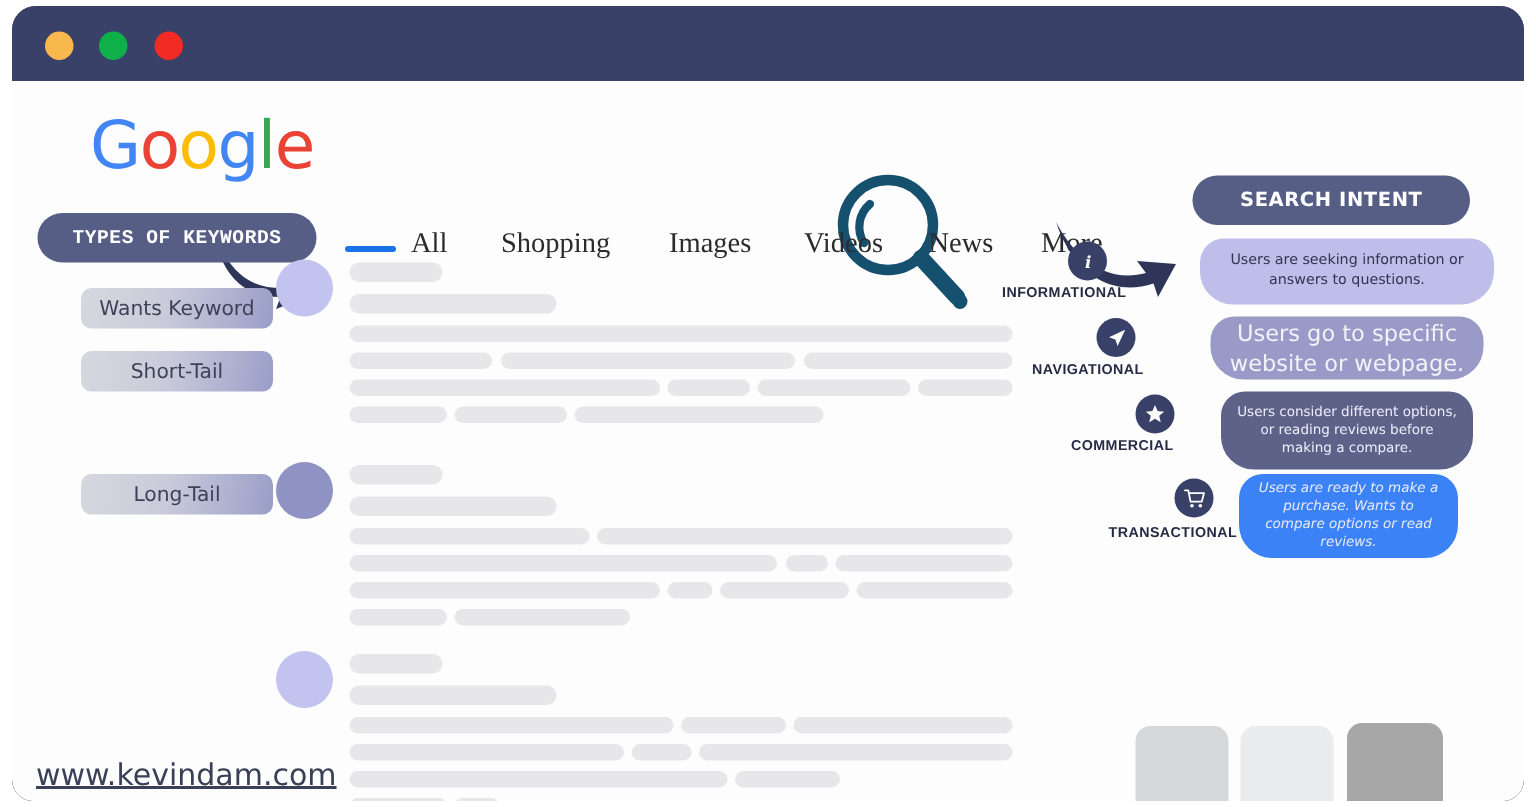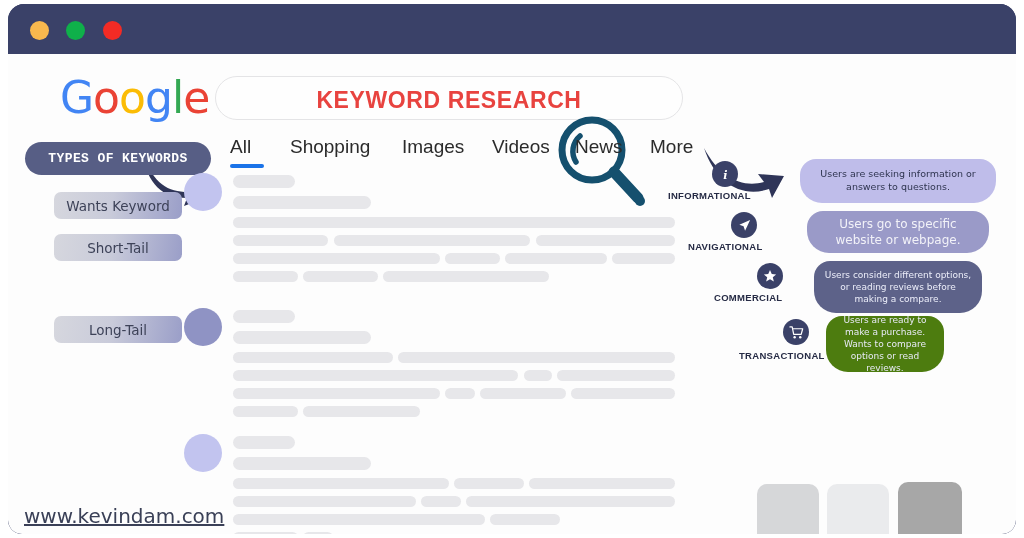--- a/index.html
+++ b/index.html
@@ -66,24 +66,25 @@
 
   
   .magnifier { position: absolute; left: 542px; top: 58px; }
 
   
   .tabs {
     position: absolute; left: 222px; top: 82px;
     width: 480px; height: 34px;
   }
   .tab {
-    position: absolute; top: 0;
+    position: absolute; top: 16px;
     font-size: 19px; color: #2b2b2b;
-    font-family: Liberation Sans, sans-serif;
+    font-family: Liberation Serif, serif;
     white-space: nowrap;
+    margin-left: 44px;
   }
   .tab-underline {
     position: absolute; top: 28px;
     height: 3.5px; background: #1a73e8; border-radius: 2px;
   }
 
   
   .tok-pill {
     position: absolute; left: 17px; top: 88px;
     width: 186px; height: 33px;
@@ -165,23 +166,20 @@
   <div class="titlebar">
     <div class="dot yellow"></div>
     <div class="dot green"></div>
     <div class="dot red"></div>
   </div>
 
   <div class="page">
 
     <div class="glogo" id="glogo"><span style="color: rgb(66, 133, 244);">G</span><span style="color: rgb(234, 67, 53);">o</span><span style="color: rgb(251, 188, 5);">o</span><span style="color: rgb(66, 133, 244);">g</span><span style="color: rgb(52, 168, 83);">l</span><span style="color: rgb(234, 67, 53);">e</span></div>
 
-    <div class="searchbar">
-      <div class="searchbar-text">KEYWORD RESEARCH</div>
-    </div>
 
     <div class="magnifier">
       <svg width="100" height="100" viewBox="0 0 100 100">
         <circle cx="42" cy="38" r="30" fill="none" stroke="#15506e" stroke-width="7"></circle>
         <path d="M26 50 A20 20 0 0 1 30 24" fill="none" stroke="#15506e" stroke-width="5.5" stroke-linecap="round"></path>
         <path d="M64 60 L88 86" stroke="#15506e" stroke-width="11" stroke-linecap="round"></path>
         <circle cx="90" cy="89" r="5" fill="#15506e"></circle>
       </svg>
     </div>
 
@@ -259,51 +257,54 @@
         <div class="bar" style="left: 521px; top: 424px; width: 146px;"></div>
         <div class="bar" style="left: 225px; top: 442px; width: 183px;"></div>
         <div class="bar" style="left: 413px; top: 442px; width: 40px;"></div>
         <div class="bar" style="left: 458px; top: 442px; width: 209px;"></div>
         <div class="bar" style="left: 225px; top: 460px; width: 252px;"></div>
         <div class="bar" style="left: 482px; top: 460px; width: 70px;"></div>
         <div class="bar" style="left: 225px; top: 478px; width: 65px;"></div>
         <div class="bar" style="left: 295px; top: 478px; width: 30px;"></div>
       </div>
 
+    <div class="si-pill">
+      <span>SEARCH INTENT</span>
+    </div>
     <div id="intents">
         <div class="intent-icon" style="left: 704px; top: 107px;">
           <svg width="15" height="15" viewBox="0 0 16 16">
             <text x="8" y="12.5" font-size="12" font-style="italic" font-weight="bold" fill="#fff" text-anchor="middle" font-family="DejaVu Serif, serif">i</text>
           </svg>
         </div>
         <div class="intent-label" style="left: 660px; top: 136px; width: 112px;">INFORMATIONAL</div>
         <div class="intent-card" style="left: 792px; top: 105px; width: 196px; height: 44px; background: rgb(191, 189, 234); color: rgb(47, 53, 80); font-size: 9.5px; border-radius: 16px 16px 22px 22px;">Users are seeking information or answers to questions.</div>
         <div class="intent-icon" style="left: 723px; top: 158px;">
           <svg width="15" height="15" viewBox="0 0 16 16">
             <path d="M14 2 L2.5 7.2 L7 8.8 L8.6 13.5 Z" fill="#fff"></path>
           </svg>
         </div>
         <div class="intent-label" style="left: 680px; top: 187px; width: 112px;">NAVIGATIONAL</div>
-        <div class="intent-card" style="left: 799px; top: 157px; width: 182px; height: 42px; background: rgb(154, 154, 200); color: rgb(242, 242, 248); font-size: 12px; border-radius: 16px 16px 22px 22px;">Users go to specific website or webpage.</div>
+        <div class="intent-card" style="left: 799px; top: 157px; width: 182px; height: 42px; background: rgb(154, 154, 200); color: rgb(242, 242, 248); font-size: 15px; border-radius: 16px 16px 22px 22px;">Users go to specific website or webpage.</div>
         <div class="intent-icon" style="left: 749px; top: 209px;">
           <svg width="14" height="14" viewBox="0 0 16 16">
             <path d="M8 1.2 L10 5.8 L15 6.2 L11.2 9.4 L12.4 14.3 L8 11.6 L3.6 14.3 L4.8 9.4 L1 6.2 L6 5.8 Z" fill="#fff"></path>
           </svg>
         </div>
         <div class="intent-label" style="left: 706px; top: 238px; width: 112px;">COMMERCIAL</div>
         <div class="intent-card" style="left: 806px; top: 207px; width: 168px; height: 52px; background: rgb(93, 98, 137); color: rgb(236, 238, 250); font-size: 9px; border-radius: 16px 16px 22px 22px;">Users consider different options, or reading reviews before making a compare.</div>
         <div class="intent-icon" style="left: 775px; top: 265px;">
           <svg width="15" height="15" viewBox="0 0 16 16">
             <path d="M1 2 H3.4 L5 10 H13 L14.6 4 H4" fill="none" stroke="#fff" stroke-width="1.3" stroke-linejoin="round" stroke-linecap="round"></path>
             <circle cx="6" cy="13" r="1.3" fill="#fff"></circle>
             <circle cx="12" cy="13" r="1.3" fill="#fff"></circle>
           </svg>
         </div>
         <div class="intent-label" style="left: 731px; top: 296px; width: 122px;">TRANSACTIONAL</div>
-        <div class="intent-card" style="left: 818px; top: 262px; width: 118px; height: 56px; background: #4d7c0f; color: rgb(232, 234, 246); font-size: 9px; border-radius: 16px 16px 22px 22px;">Users are ready to make a purchase. Wants to compare options or read reviews.</div>
+        <div class="intent-card" style="left: 818px; top: 262px; width: 146px; height: 56px; background: #3b82f6; color: rgb(232, 234, 246); font-size: 9px; border-radius: 16px 16px 22px 22px; font-style: italic;">Users are ready to make a purchase. Wants to compare options or read reviews.</div>
       </div>
 
     <div id="squares">
         <div class="sq" style="left: 749px; top: 430px; width: 62px; height: 62px; background: rgb(214, 215, 217);"></div>
         <div class="sq" style="left: 819px; top: 430px; width: 62px; height: 62px; background: rgb(234, 235, 237);"></div>
         <div class="sq" style="left: 890px; top: 428px; width: 64px; height: 64px; background: rgb(167, 167, 167);"></div>
       </div>
 
     <div class="watermark">www.kevindam.com</div>
 

